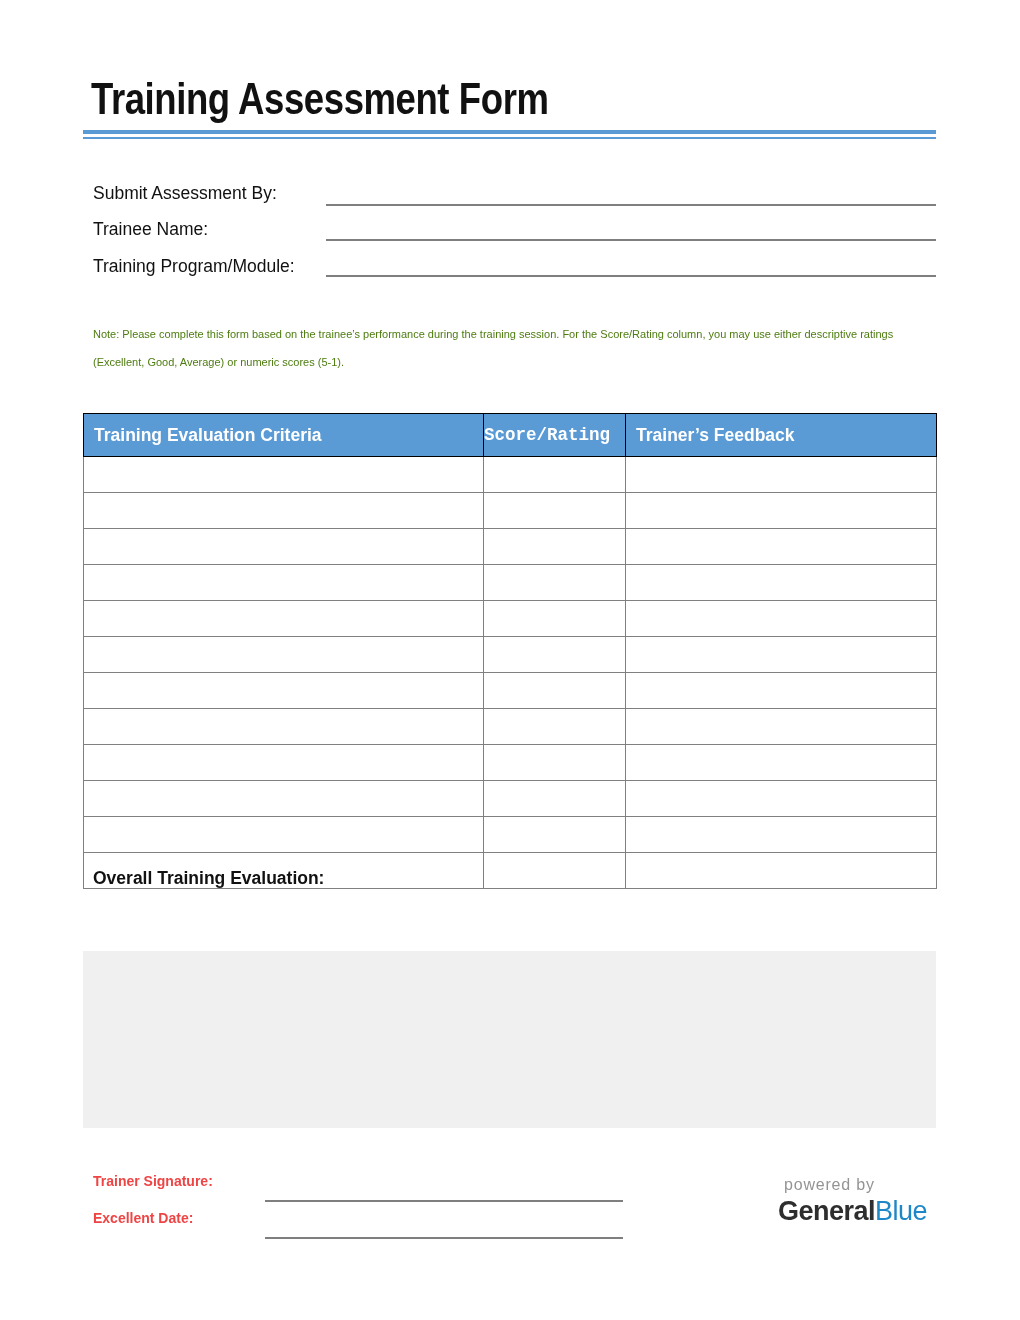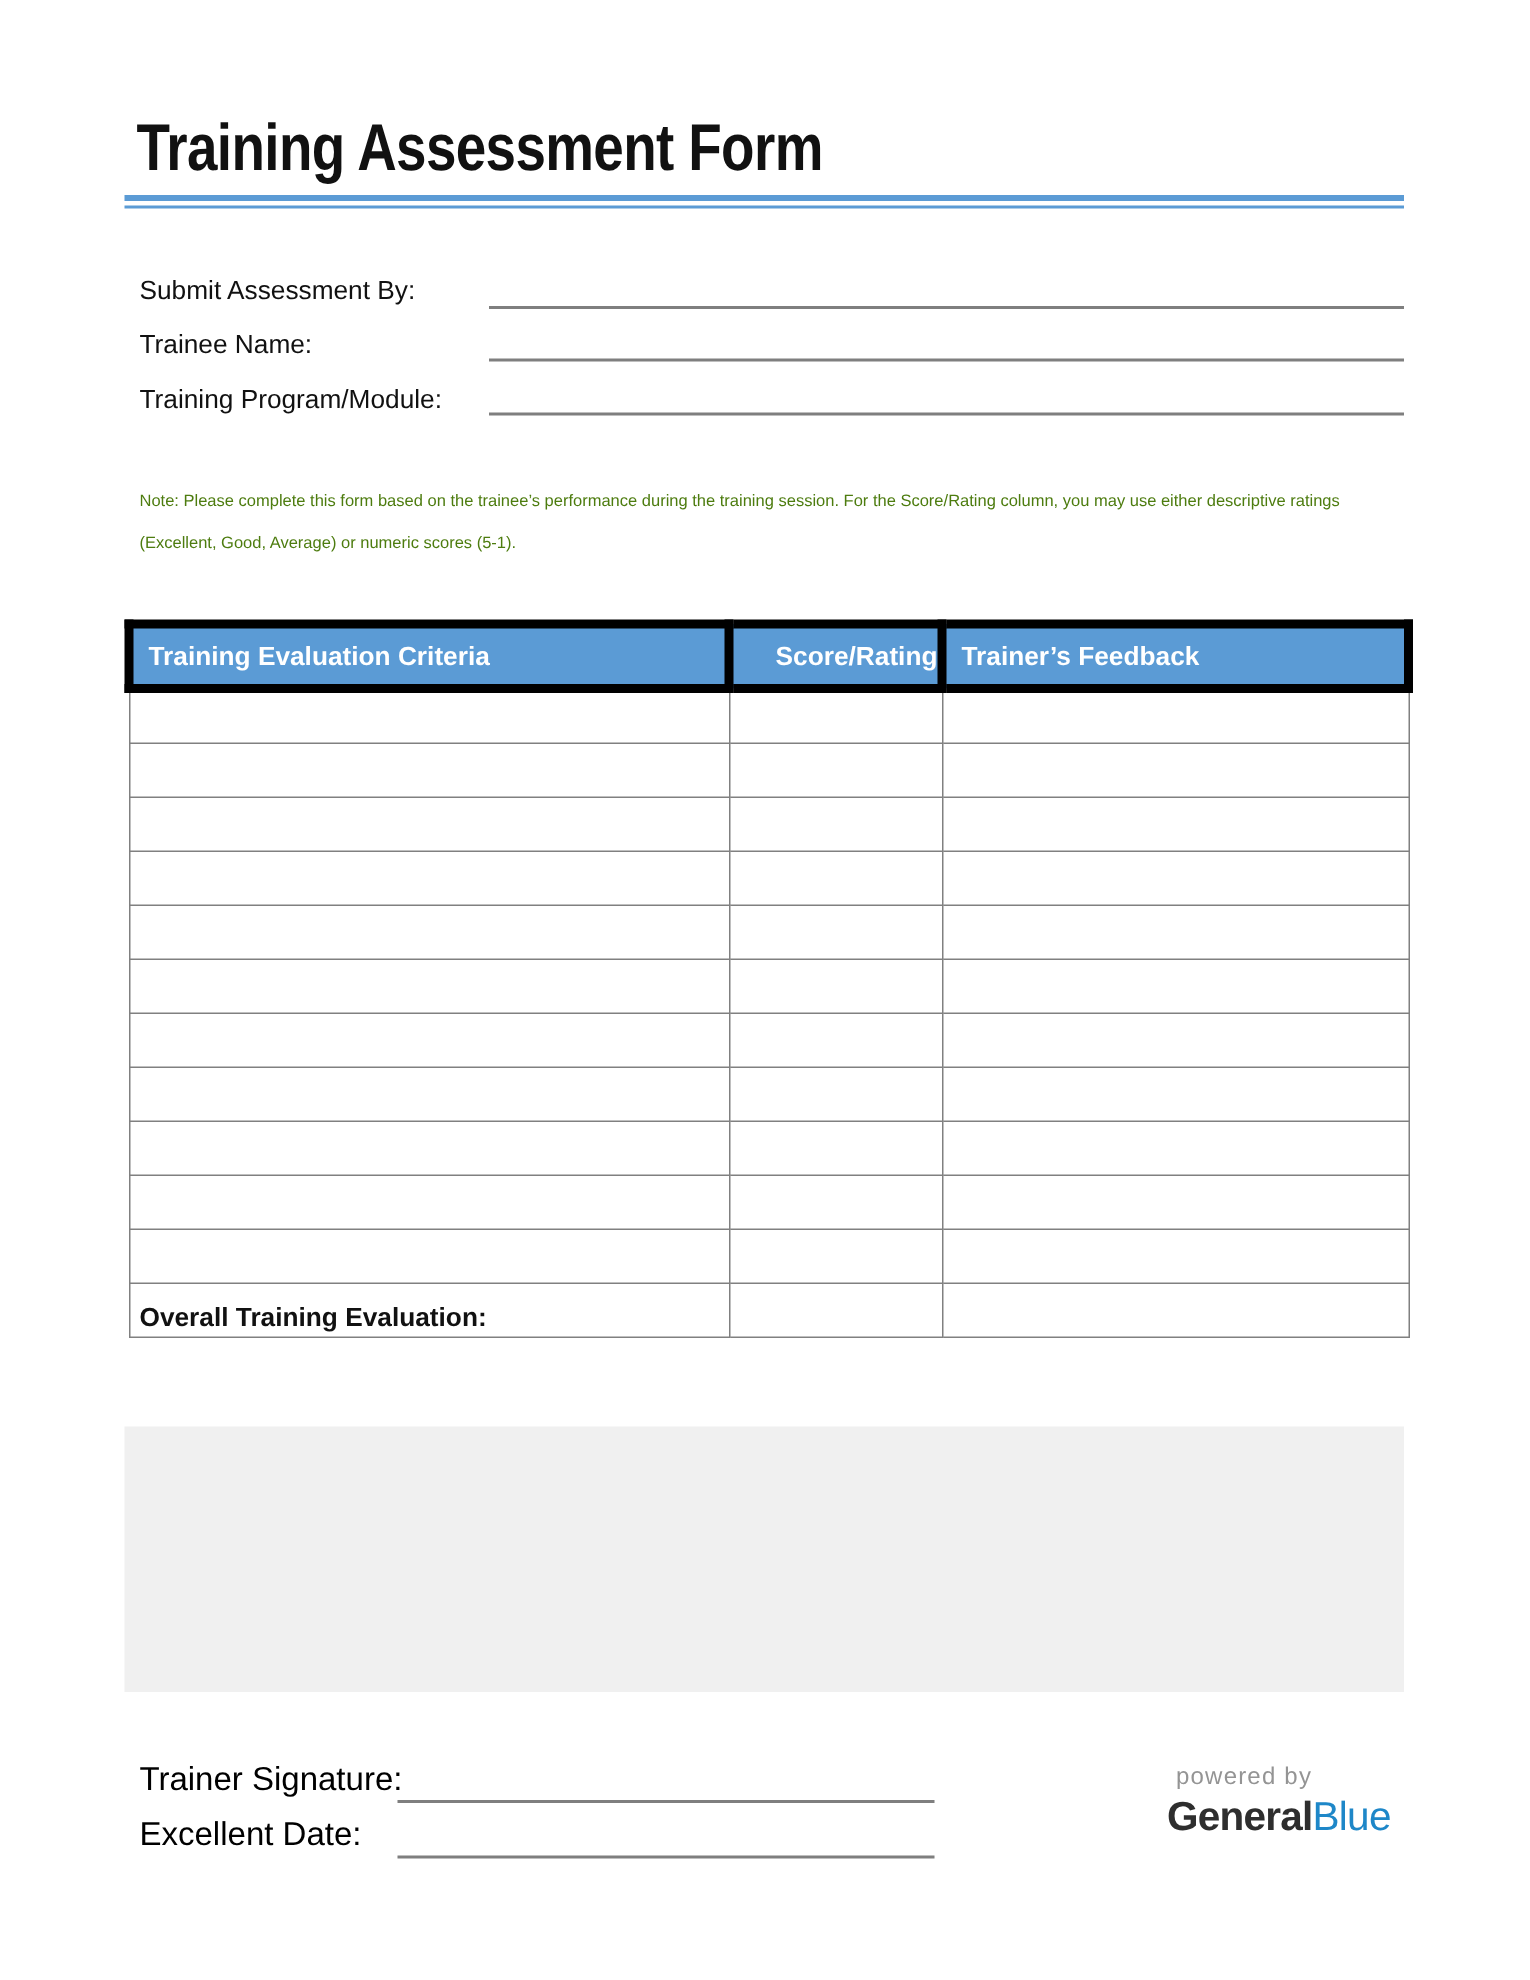--- a/index.html
+++ b/index.html
@@ -78,24 +78,24 @@
   table.eval-table col.c2 { width: 142px; }
   table.eval-table col.c3 { width: 311px; }
   table.eval-table th {
     background: #5B9BD5;
     color: #ffffff;
     font-size: 17.5px;
     font-weight: 700;
     height: 43px;
     text-align: left;
     padding: 0 0 0 10px;
-    border: 6px solid #000000;
-    white-space: nowrap;
-  }
-  table.eval-table th.center { text-align: right; padding: 0; }
+    border: 1px solid #000000;
+    white-space: nowrap;
+  }
+  table.eval-table th.center { text-align: left; padding: 0; font-family: Liberation Mono, monospace; }
   table.eval-table td {
     height: 36px;
     border: 1px solid #808080;
     background: #ffffff;
   }
 
   
   .overall-label {
     position: absolute;
     left: 93px;
@@ -110,23 +110,23 @@
     top: 951px;
     width: 853px;
     height: 177px;
     background: #f0f0f0;
   }
 
   
   .sig-label {
     position: absolute;
     left: 93px;
-    font-size: 22px;
-    font-weight: 400;
-    color: #000000;
+    font-size: 14px;
+    font-weight: 700;
+    color: #ef4444;
     white-space: nowrap;
   }
   .sig-line {
     position: absolute;
     left: 265px;
     width: 358px;
     height: 2px;
     background: #7f7f7f;
   }
 

